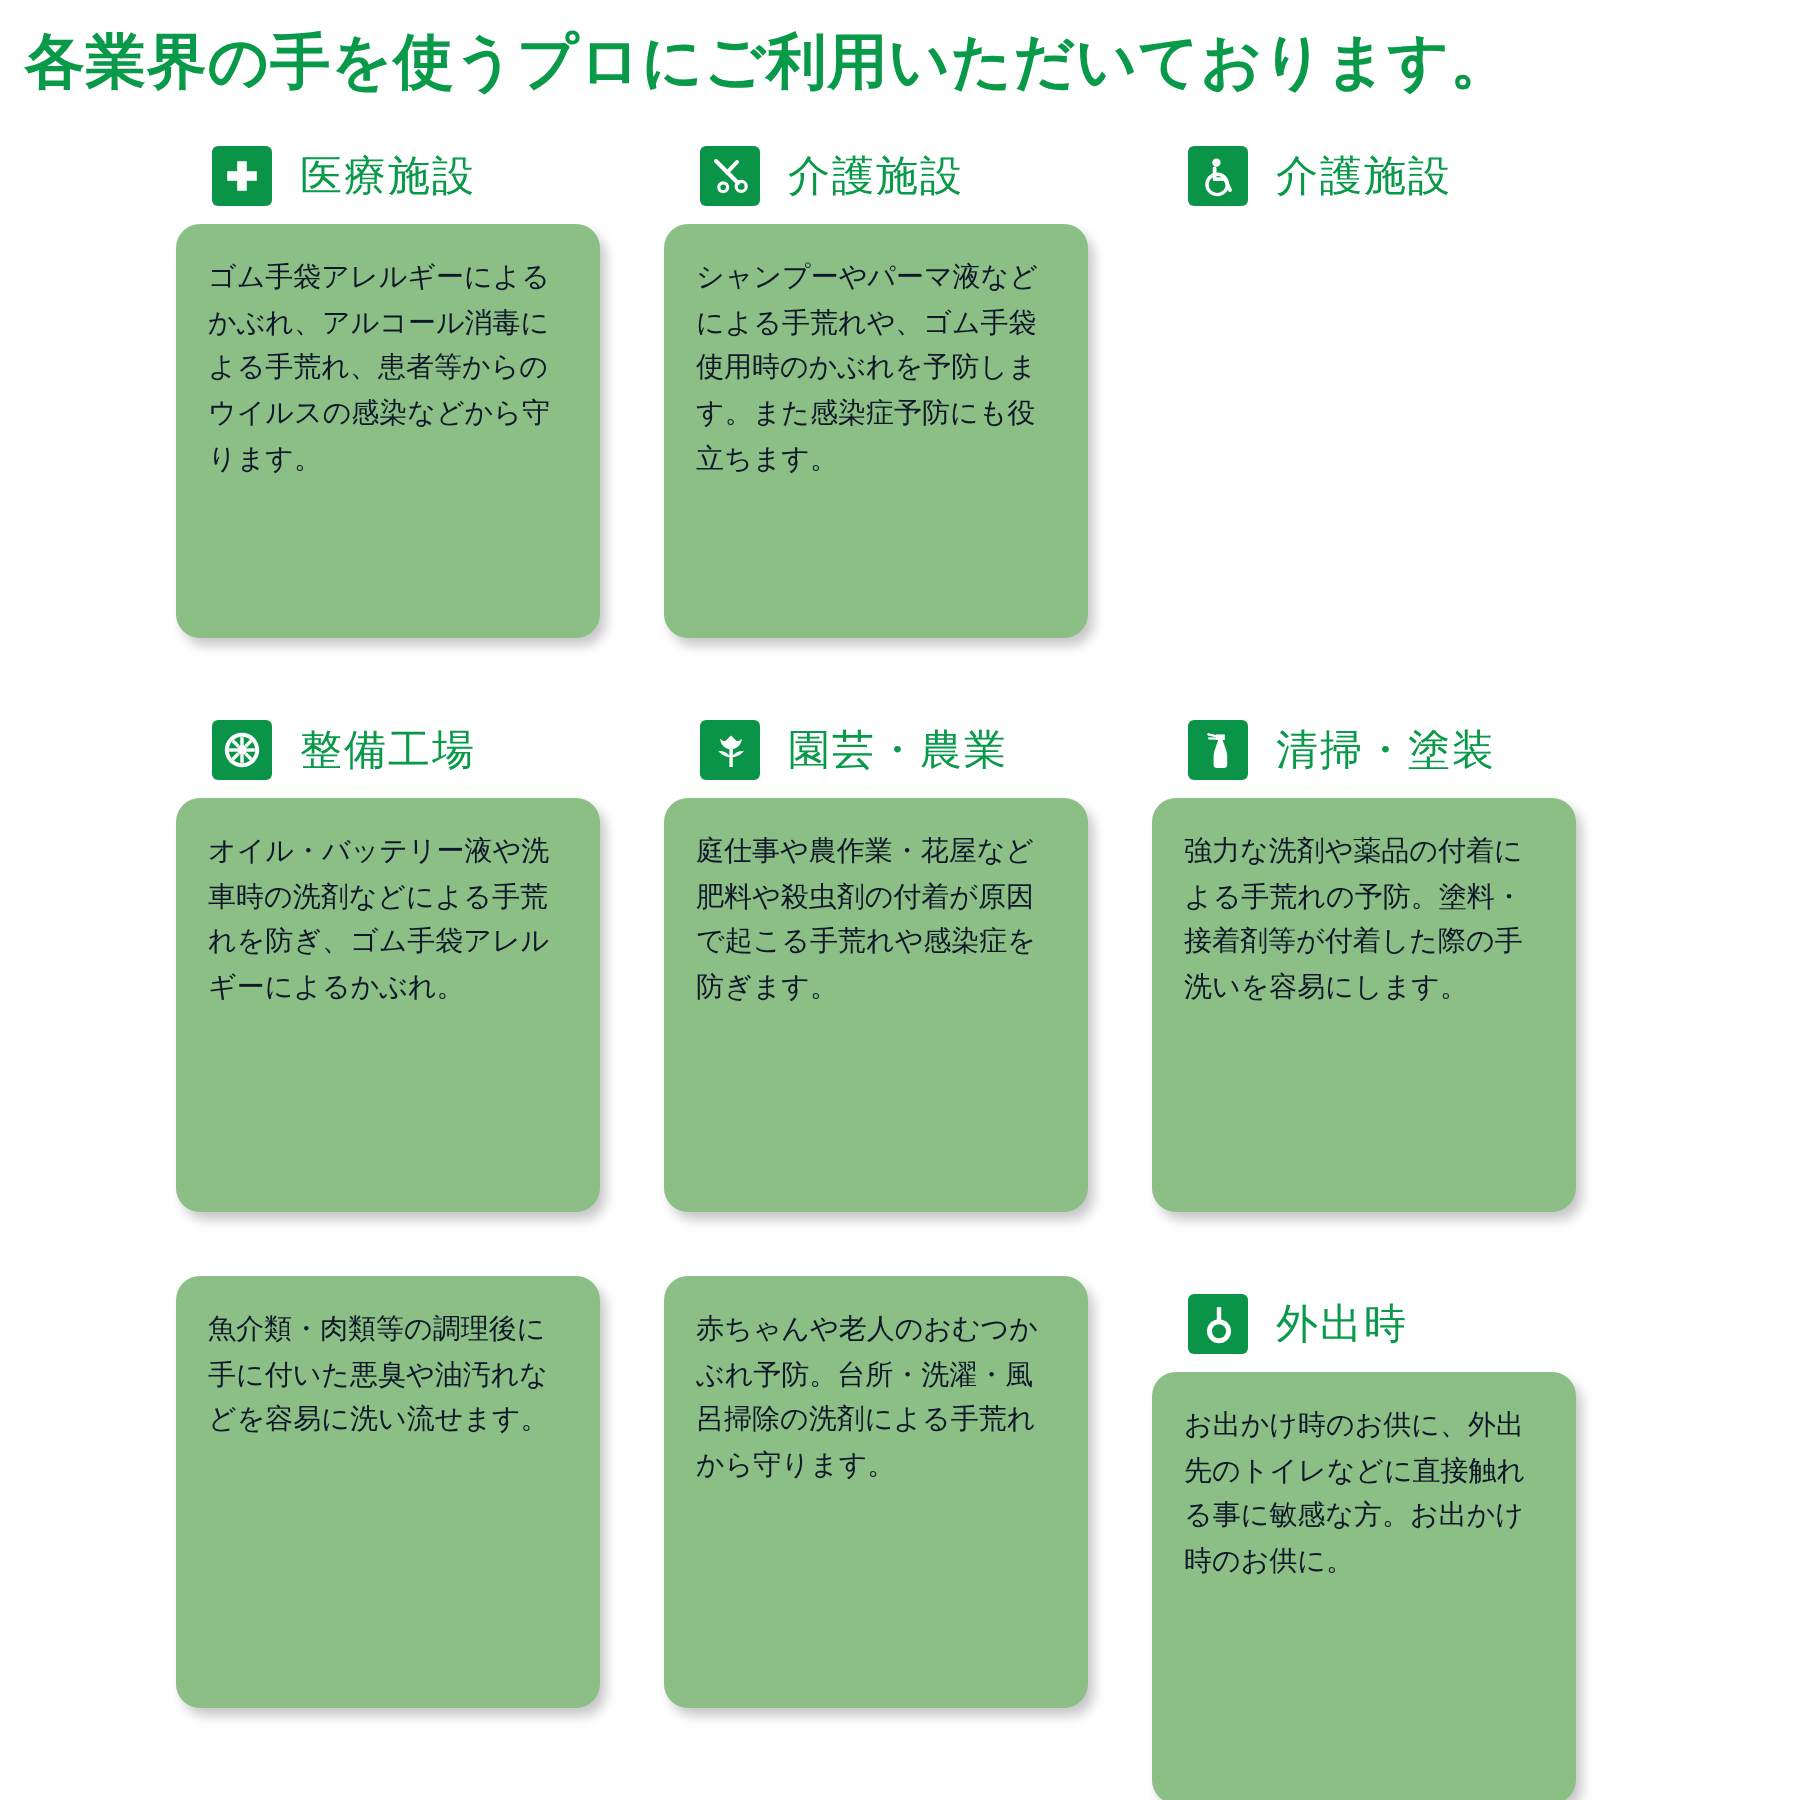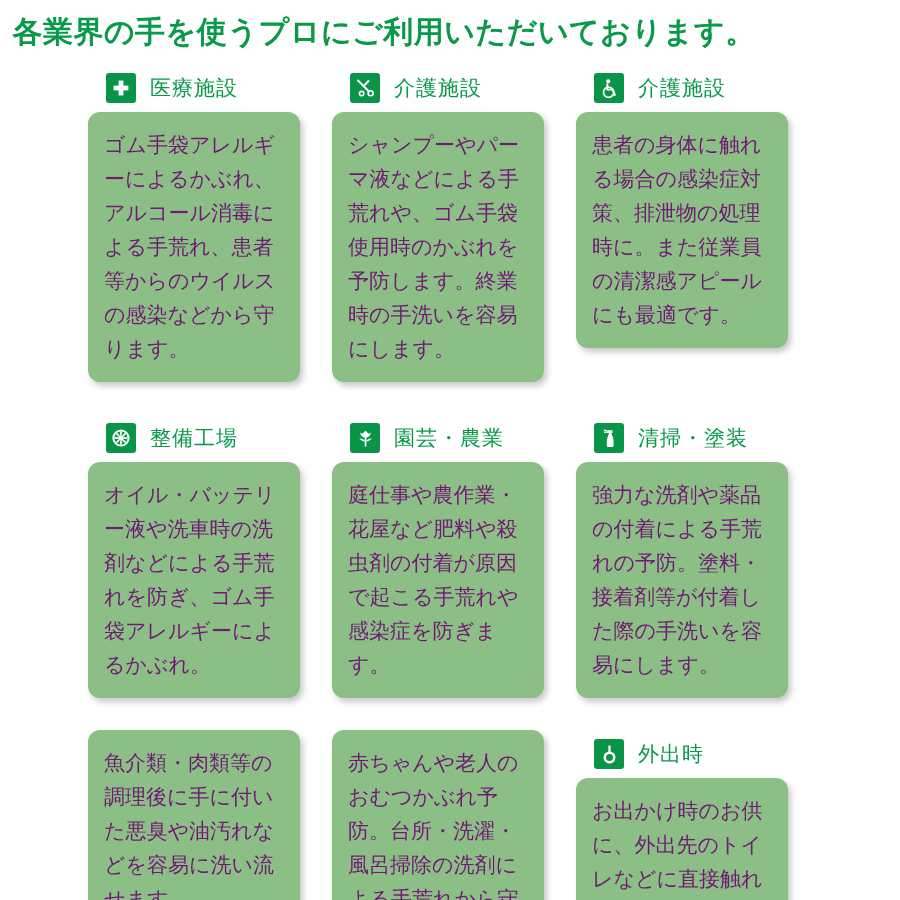--- a/index.html
+++ b/index.html
@@ -78,25 +78,25 @@
     color: #089949;
     font-size: 21px;
     font-weight: normal;
     letter-spacing: 1px;
     white-space: nowrap;
   }
 
   
   .card-body {
     background: #8cbf85;
-    color: #701a75;
+    color: #0f172a;
     border-radius: 12px;
     padding: 16px 14px 16px 16px;
     box-sizing: border-box;
-    font-size: 21px;
+    font-size: 14px;
     line-height: 1.62;
     letter-spacing: 0px;
     box-shadow: 3px 4px 6px rgba(0,0,0,0.22);
     word-break: break-all;
   }
   .row-1 .card-body { min-height: 207px; }
   .row-2 .card-body { min-height: 207px; }
   .row-3 .card-body { min-height: 216px; }
 </style>
 </head>
@@ -126,35 +126,34 @@
         <span class="icon-badge">
           <svg width="22" height="22" viewBox="0 0 22 22">
             <path d="M4 3.5 L15 14.5" stroke="#ffffff" stroke-width="2" stroke-linecap="round" fill="none"></path>
             <path d="M14.5 4 L9.5 9.3" stroke="#ffffff" stroke-width="2" stroke-linecap="round" fill="none"></path>
             <circle cx="16.6" cy="16.2" r="2.5" stroke="#ffffff" stroke-width="1.6" fill="none"></circle>
             <circle cx="7.6" cy="16.6" r="2.2" stroke="#ffffff" stroke-width="1.6" fill="none"></circle>
           </svg>
         </span>
         <span class="card-label">介護施設</span>
       </div>
-      <div class="card-body">シャンプーやパーマ液などによる手荒れや、ゴム手袋使用時のかぶれを予防します。終業時の手洗いを容易にします。</div>
+      <div class="card-body">シャンプーやパーマ液などによる手荒れや、ゴム手袋使用時のかぶれを予防します。また感染症予防にも役立ちます。</div>
     </div>
 
     <div class="cell row-1">
       <div class="card-header">
         <span class="icon-badge">
           <svg width="21" height="21" viewBox="0 0 21 21">
             <circle cx="9.2" cy="3.3" r="2.1" fill="#ffffff"></circle>
             <path d="M8.3 6.2 L8.3 11.6 L13.6 11.6 L16 17" stroke="#ffffff" stroke-width="1.9" fill="none" stroke-linecap="round" stroke-linejoin="round"></path>
             <circle cx="9.6" cy="14.2" r="5.1" stroke="#ffffff" stroke-width="1.7" fill="none"></circle>
           </svg>
         </span>
         <span class="card-label">介護施設</span>
       </div>
-      <div class="card-body">患者の身体に触れる場合の感染症対策、排泄物の処理時に。また従業員の清潔感アピールにも最適です。</div>
     </div>
 
     <div class="cell row-2">
       <div class="card-header">
         <span class="icon-badge">
           <svg width="22" height="22" viewBox="0 0 22 22">
             <circle cx="11" cy="11" r="8.6" fill="#ffffff"></circle>
             <circle cx="11" cy="11" r="6.6" fill="#0a9447"></circle>
             <circle cx="11" cy="11" r="2.5" fill="#ffffff"></circle>
             <g stroke="#ffffff" stroke-width="1.7">

